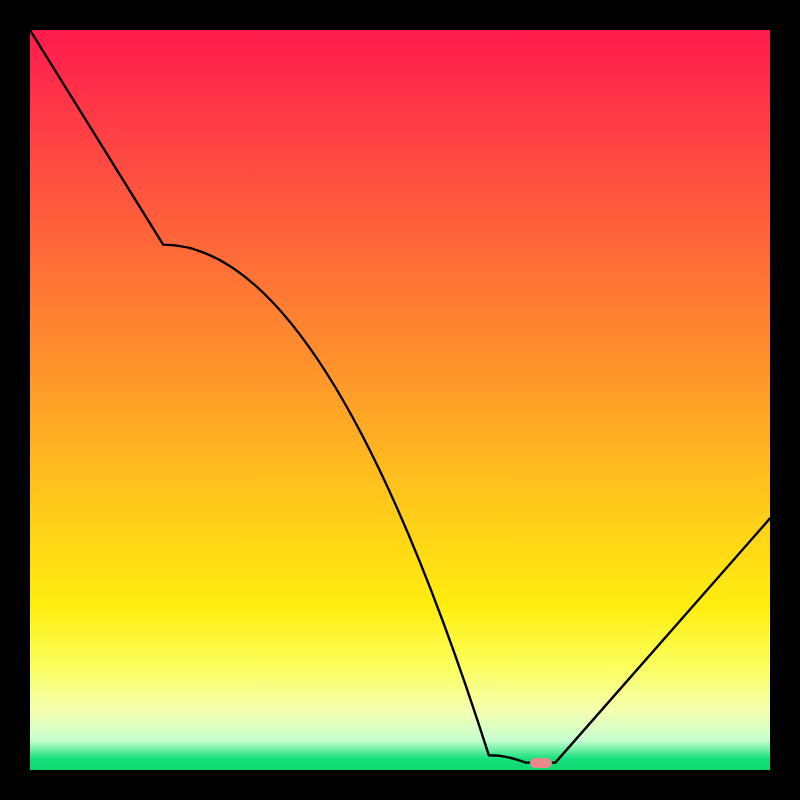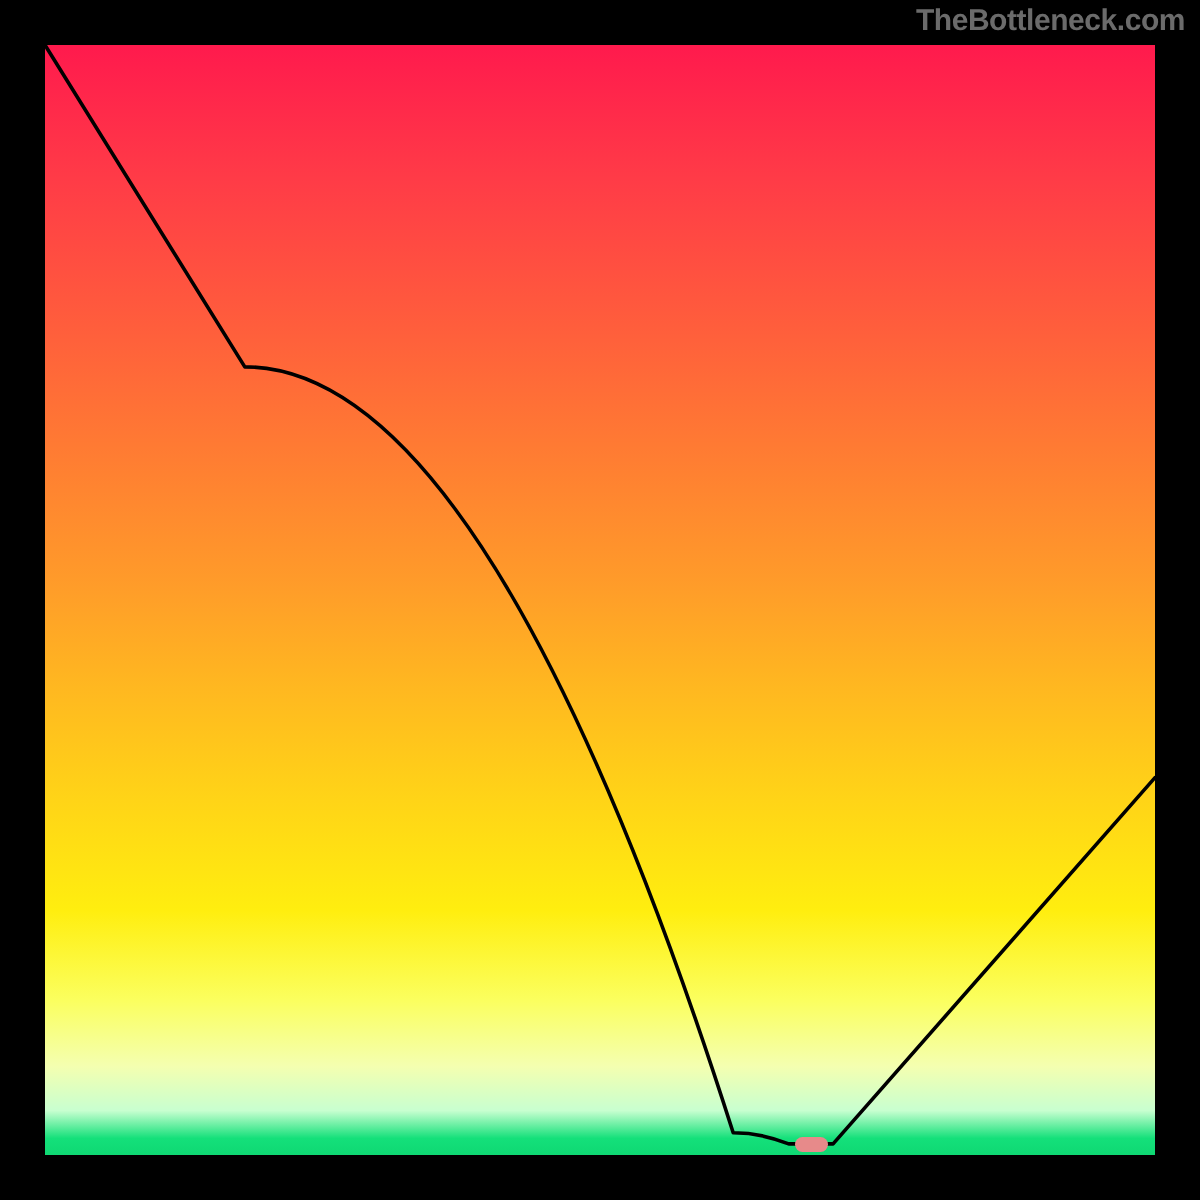--- a/index.html
+++ b/index.html
@@ -62,21 +62,20 @@
     right: 10px;
     font: 600 20px Arial, sans-serif;
     color: #6b6b6b;
     letter-spacing: -0.3px;
   }
 </style>
 </head>
 <body>
 
 <div class="frame">
-  <div class="watermark">TheBottleneck.com</div>
 
   <div class="plot">
     <svg class="curve" viewBox="0 0 740 740" preserveAspectRatio="none">
       <path fill="none" stroke="#000" stroke-width="2.4" stroke-linecap="round" stroke-linejoin="round" d="M 0 0 L 133.2 214.60000000000002 Q 296 214.60000000000002 458.8 725.2 Q 477.3 725.2 495.8 732.6 Q 510.6 732.6 525.4 732.6 L 740 488.4"></path>
     </svg>
     <div class="marker" style="left: 510.6px; top: 732.6px; background: rgb(231, 138, 138);"></div>
   </div>
 </div>
 
 </body></html>

